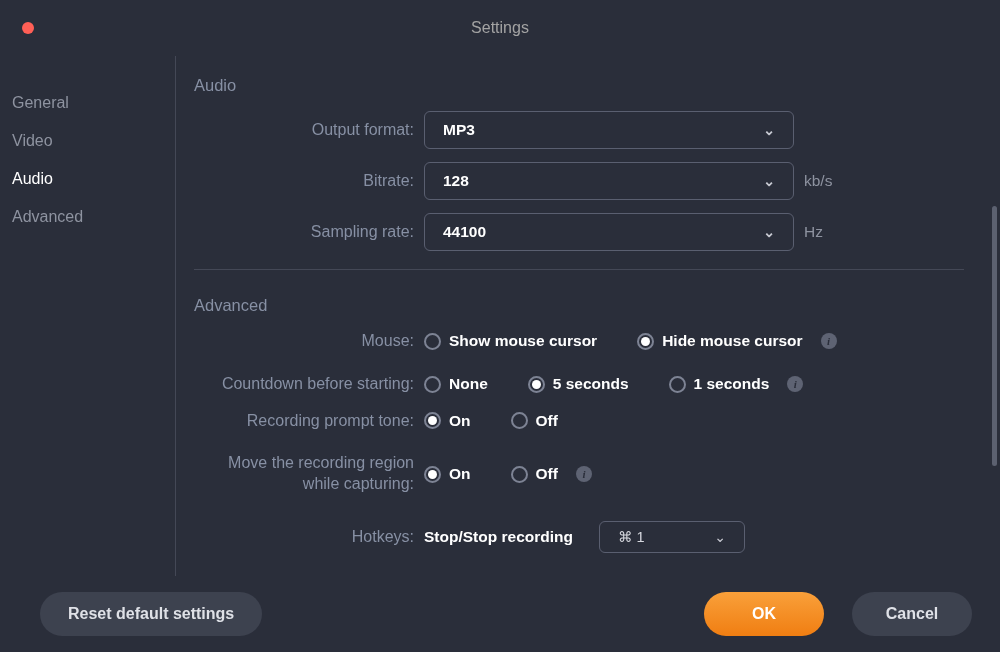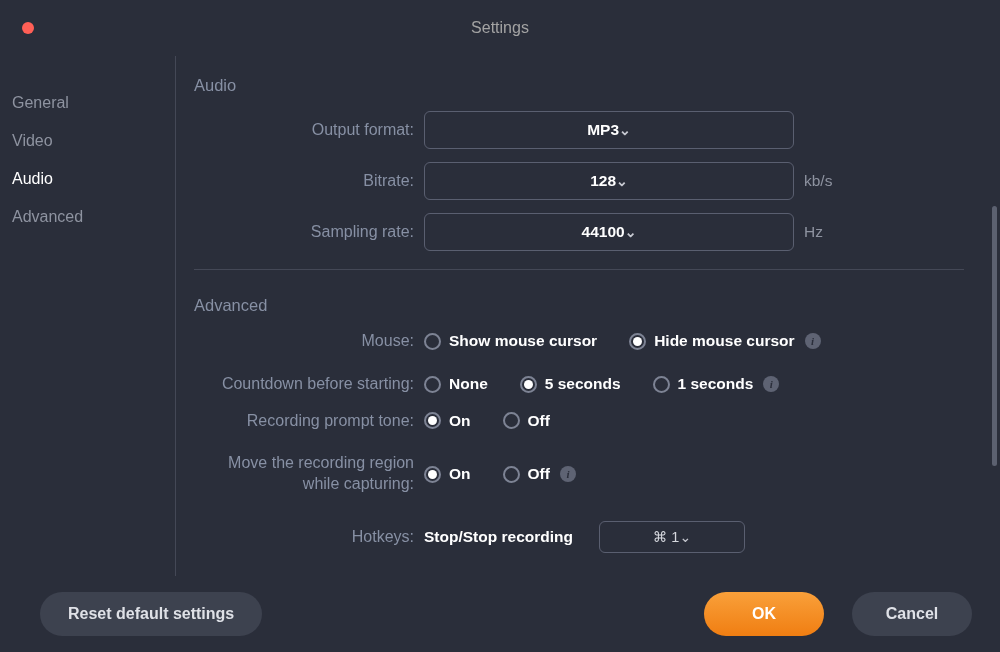--- a/index.html
+++ b/index.html
@@ -98,26 +98,26 @@
   }
   .row-controls {
     flex: 1;
     display: flex;
     align-items: center;
     gap: 10px;
   }
   .dropdown {
     display: flex;
     align-items: center;
-    justify-content: center;
+    justify-content: space-between;
     background: transparent;
     border: 1.5px solid var(--dropdown-border);
     border-radius: 6px;
     height: 38px;
-    padding: 0 6px;
+    padding: 0 18px;
     color: #fff;
     font-weight: 600;
     font-size: 15.5px;
     cursor: pointer;
   }
   .dropdown.wide { width: 370px; }
   .dropdown.small { width: 146px; height: 32px; font-weight: 500; font-size: 14.5px; color: #d6d8de; }
   .chevron {
     font-size: 14px;
     color: #c8cad2;
@@ -127,21 +127,21 @@
     font-size: 15.5px;
   }
   .divider {
     height: 1px;
     background: var(--border);
     margin: 18px 0 16px 0;
   }
   .radio-group {
     display: flex;
     align-items: center;
-    gap: 32px;
+    gap: 40px;
   }
   .radio-opt {
     display: flex;
     align-items: center;
     gap: 8px;
     cursor: pointer;
   }
   .radio {
     width: 17px; height: 17px;
     border-radius: 50%;

